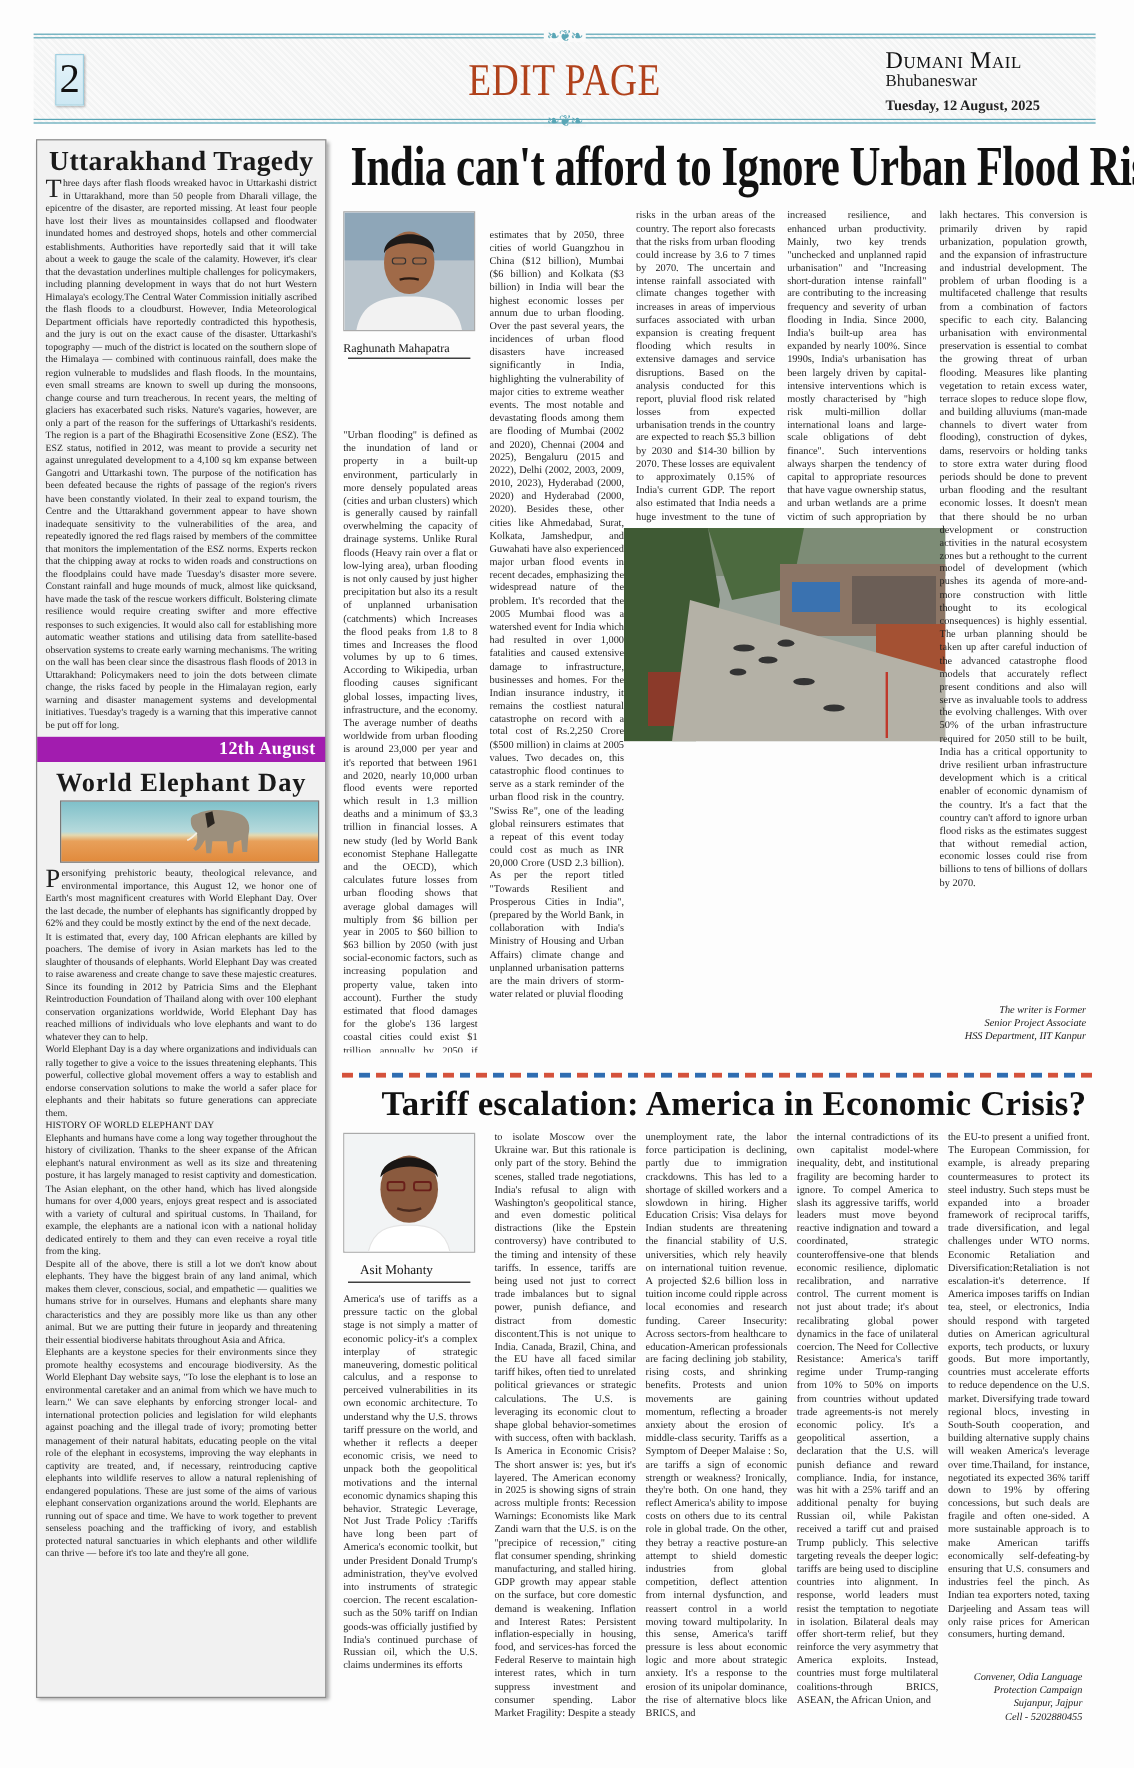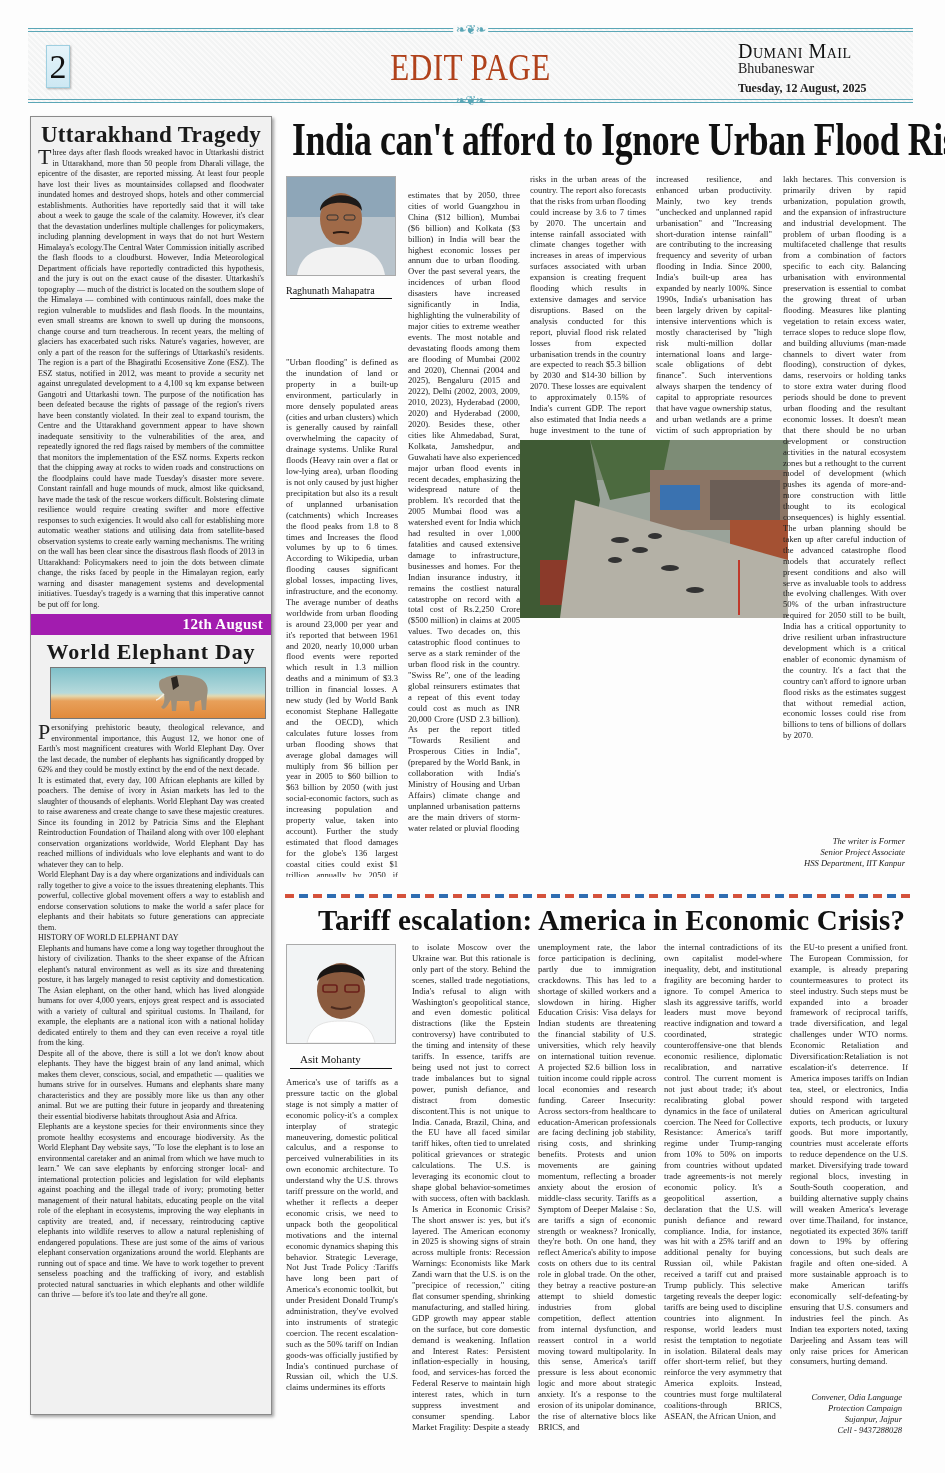--- a/index.html
+++ b/index.html
@@ -213,14 +213,14 @@
 <div class="cols" style="left:412px;top:942px;">
   <div class="col" style="width:118px;height:525px;">to isolate Moscow over the Ukraine war. But this rationale is only part of the story. Behind the scenes, stalled trade negotiations, India's refusal to align with Washington's geopolitical stance, and even domestic political distractions (like the Epstein controversy) have contributed to the timing and intensity of these tariffs. In essence, tariffs are being used not just to correct trade imbalances but to signal power, punish defiance, and distract from domestic discontent.This is not unique to India. Canada, Brazil, China, and the EU have all faced similar tariff hikes, often tied to unrelated political grievances or strategic calculations. The U.S. is leveraging its economic clout to shape global behavior-sometimes with success, often with backlash. Is America in Economic Crisis? The short answer is: yes, but it's layered. The American economy in 2025 is showing signs of strain across multiple fronts: Recession Warnings: Economists like Mark Zandi warn that the U.S. is on the "precipice of recession," citing flat consumer spending, shrinking manufacturing, and stalled hiring. GDP growth may appear stable on the surface, but core domestic demand is weakening. Inflation and Interest Rates: Persistent inflation-especially in housing, food, and services-has forced the Federal Reserve to maintain high interest rates, which in turn suppress investment and consumer spending. Labor Market Fragility: Despite a steady</div>
   <div class="col" style="width:118px;height:525px;">unemployment rate, the labor force participation is declining, partly due to immigration crackdowns. This has led to a shortage of skilled workers and a slowdown in hiring. Higher Education Crisis: Visa delays for Indian students are threatening the financial stability of U.S. universities, which rely heavily on international tuition revenue. A projected $2.6 billion loss in tuition income could ripple across local economies and research funding. Career Insecurity: Across sectors-from healthcare to education-American professionals are facing declining job stability, rising costs, and shrinking benefits. Protests and union movements are gaining momentum, reflecting a broader anxiety about the erosion of middle-class security. Tariffs as a Symptom of Deeper Malaise : So, are tariffs a sign of economic strength or weakness? Ironically, they're both. On one hand, they reflect America's ability to impose costs on others due to its central role in global trade. On the other, they betray a reactive posture-an attempt to shield domestic industries from global competition, deflect attention from internal dysfunction, and reassert control in a world moving toward multipolarity. In this sense, America's tariff pressure is less about economic logic and more about strategic anxiety. It's a response to the erosion of its unipolar dominance, the rise of alternative blocs like BRICS, and</div>
   <div class="col" style="width:118px;height:525px;">the internal contradictions of its own capitalist model-where inequality, debt, and institutional fragility are becoming harder to ignore. To compel America to slash its aggressive tariffs, world leaders must move beyond reactive indignation and toward a coordinated, strategic counteroffensive-one that blends economic resilience, diplomatic recalibration, and narrative control. The current moment is not just about trade; it's about recalibrating global power dynamics in the face of unilateral coercion. The Need for Collective Resistance: America's tariff regime under Trump-ranging from 10% to 50% on imports from countries without updated trade agreements-is not merely economic policy. It's a geopolitical assertion, a declaration that the U.S. will punish defiance and reward compliance. India, for instance, was hit with a 25% tariff and an additional penalty for buying Russian oil, while Pakistan received a tariff cut and praised Trump publicly. This selective targeting reveals the deeper logic: tariffs are being used to discipline countries into alignment. In response, world leaders must resist the temptation to negotiate in isolation. Bilateral deals may offer short-term relief, but they reinforce the very asymmetry that America exploits. Instead, countries must forge multilateral coalitions-through BRICS, ASEAN, the African Union, and</div>
   <div class="col" style="width:118px;height:425px;">the EU-to present a unified front. The European Commission, for example, is already preparing countermeasures to protect its steel industry. Such steps must be expanded into a broader framework of reciprocal tariffs, trade diversification, and legal challenges under WTO norms. Economic Retaliation and Diversification:Retaliation is not escalation-it's deterrence. If America imposes tariffs on Indian tea, steel, or electronics, India should respond with targeted duties on American agricultural exports, tech products, or luxury goods. But more importantly, countries must accelerate efforts to reduce dependence on the U.S. market. Diversifying trade toward regional blocs, investing in South-South cooperation, and building alternative supply chains will weaken America's leverage over time.Thailand, for instance, negotiated its expected 36% tariff down to 19% by offering concessions, but such deals are fragile and often one-sided. A more sustainable approach is to make American tariffs economically self-defeating-by ensuring that U.S. consumers and industries feel the pinch. As Indian tea exporters noted, taxing Darjeeling and Assam teas will only raise prices for American consumers, hurting demand.</div>
 </div>
 <div class="byline" style="left:740px;top:1392px;width:162px;">
   <div>Convener, Odia Language</div>
   <div>Protection Campaign</div>
   <div>Sujanpur, Jajpur</div>
-  <div>Cell - 9437288028</div>
+  <div>Cell - 5202880455</div>
 </div>
 
 </body></html>

